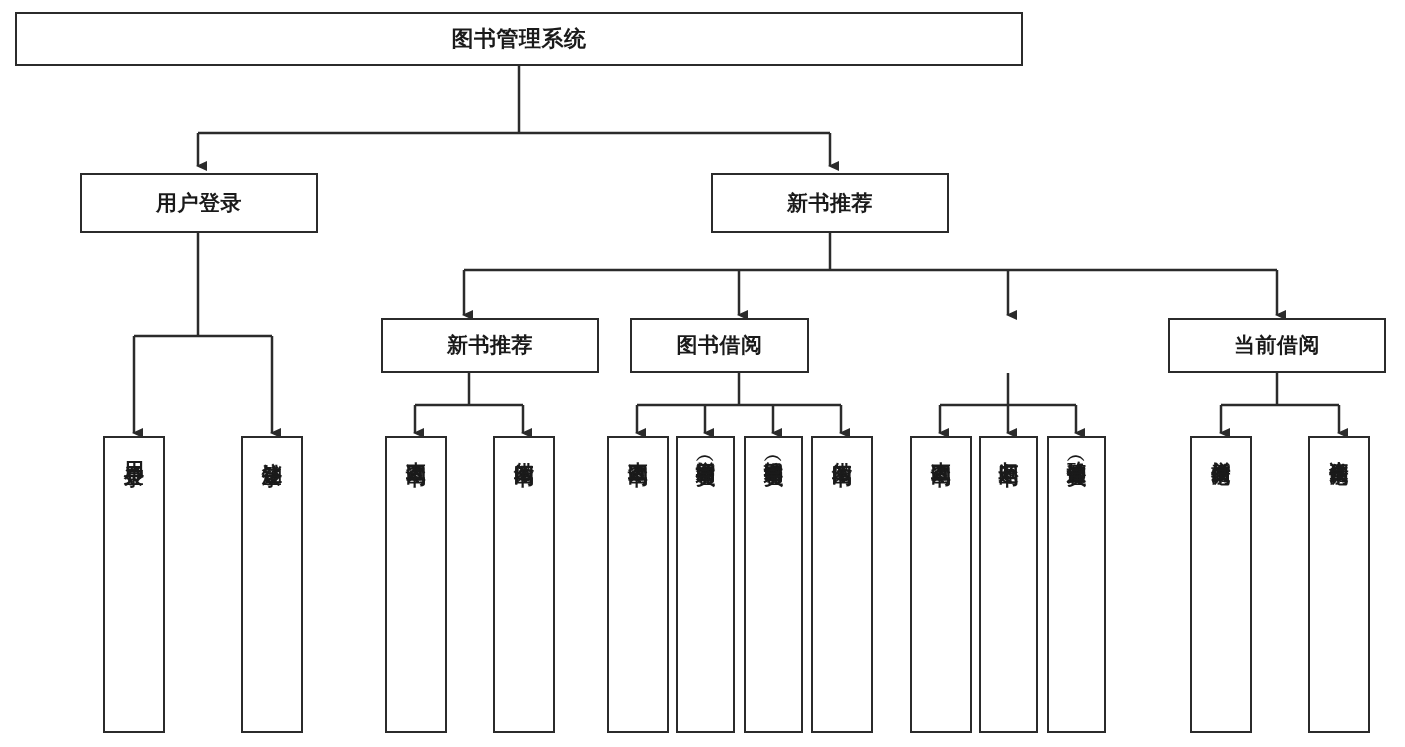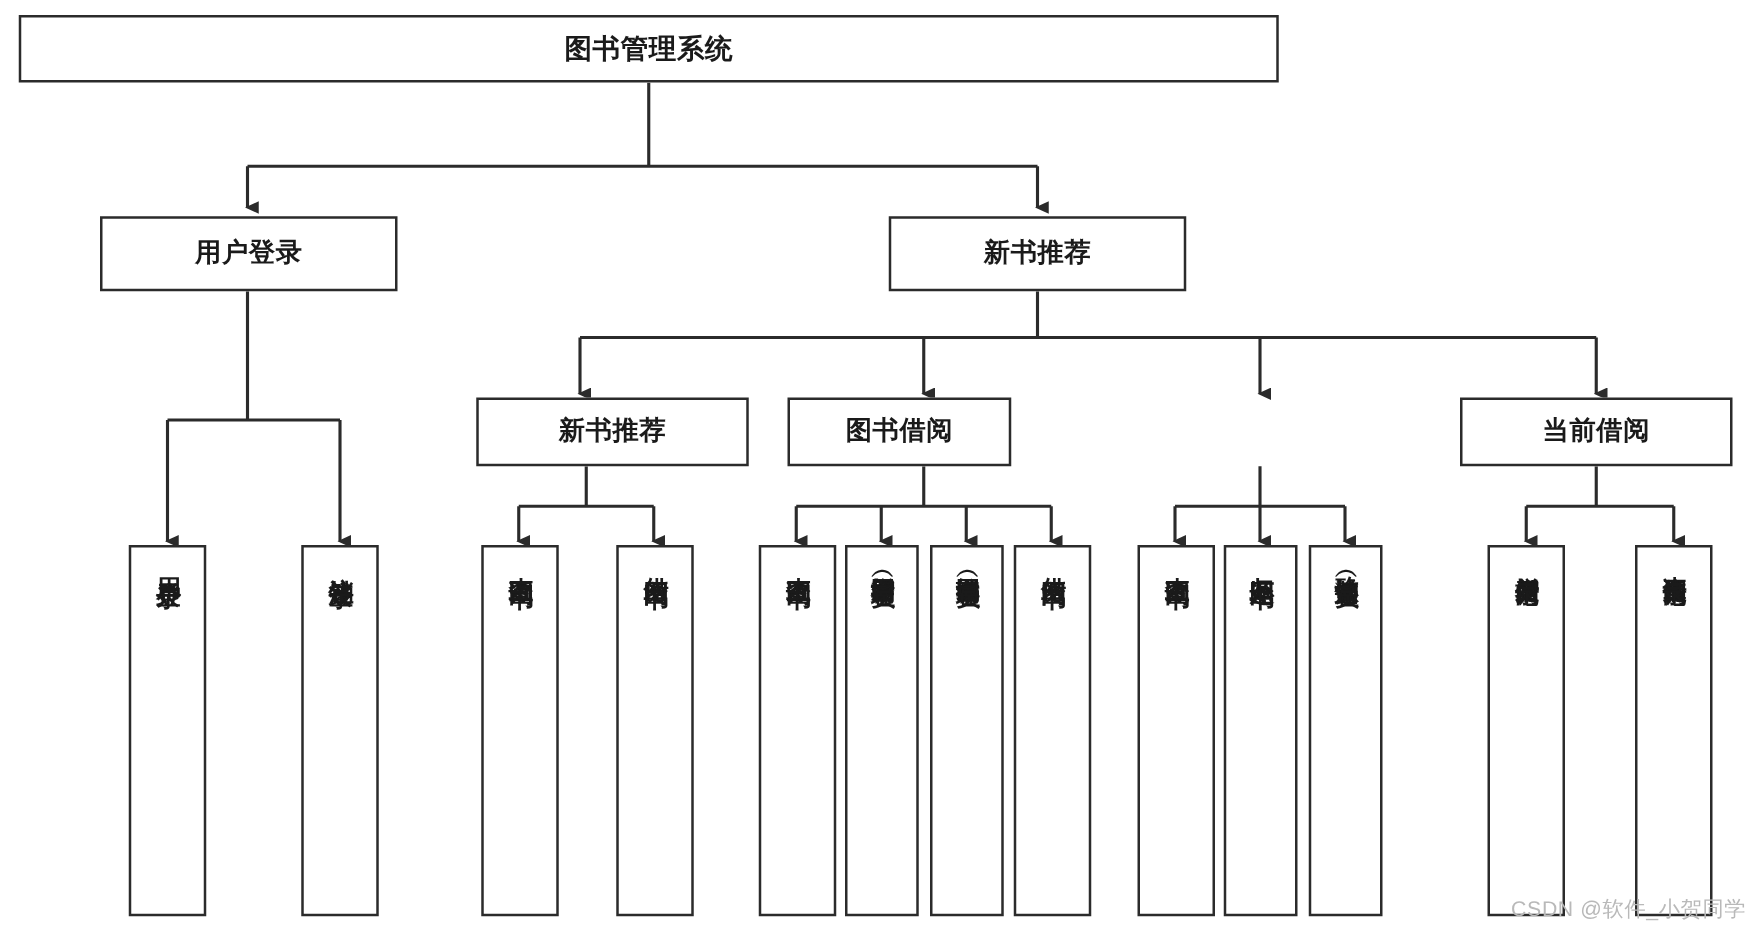--- a/index.html
+++ b/index.html
@@ -189,15 +189,14 @@
     <span class="label">确认归还（管理员）</span>
   </div>
 
   <div class="node vert tall" style="left:1190px; top:436px; width:62px; height:297px;">
     <span class="label">新增借阅记录</span>
   </div>
   <div class="node vert tall" style="left:1308px; top:436px; width:62px; height:297px;">
     <span class="label">查询借阅记录</span>
   </div>
 
-  <div id="watermark">CSDN @软件_小贺同学</div>
 
 </div>
 
 </body></html>

